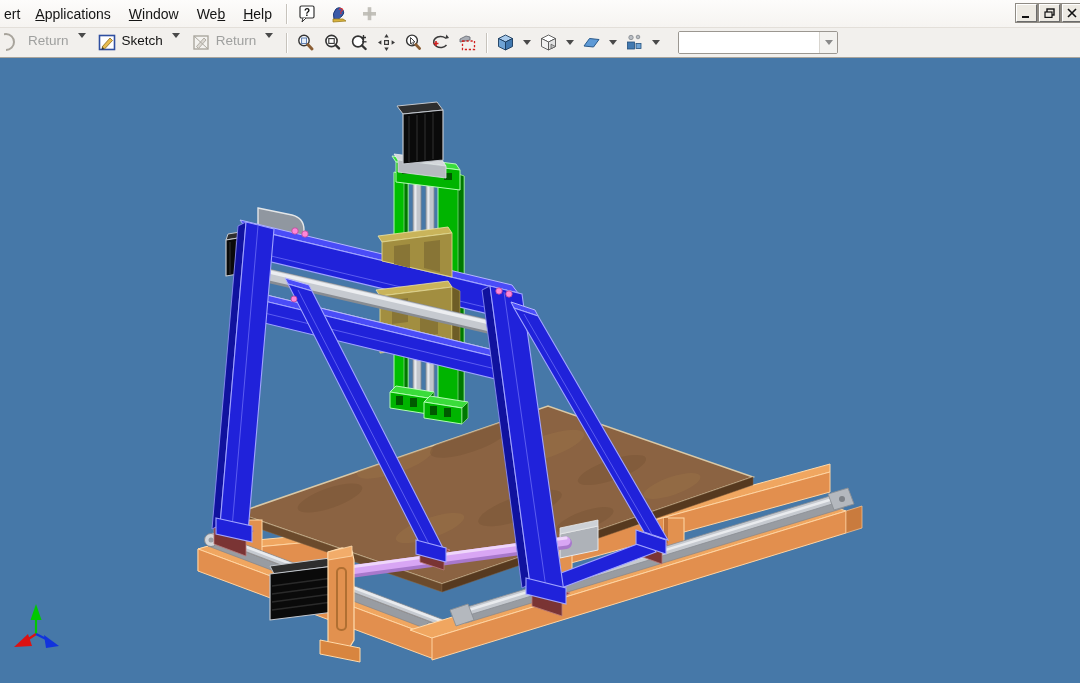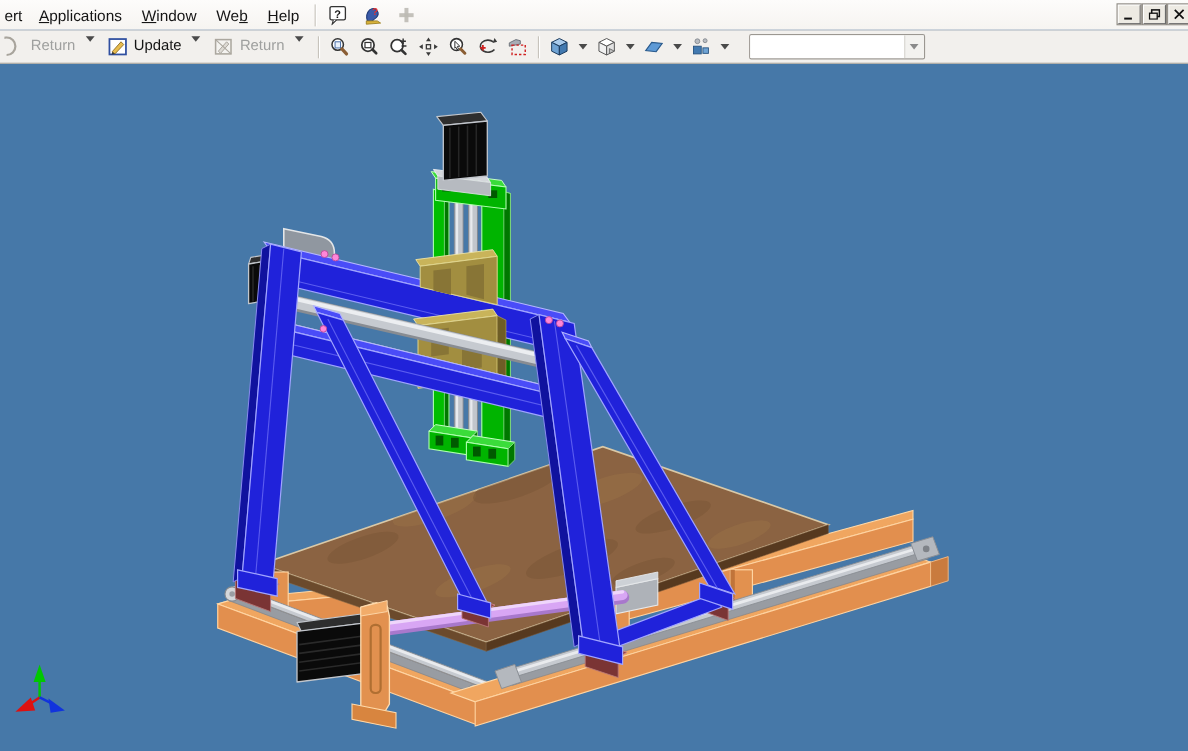--- a/index.html
+++ b/index.html
@@ -135,21 +135,21 @@
       </svg>
       <span class="tb-label">Return</span>
       <i class="dd-arrow"></i>
     </div>
     <div class="tb-btn">
       <svg class="icon20" viewBox="0 0 19 19">
         <rect x="1.5" y="2.5" width="15" height="14" fill="#FFFFFF" stroke="#2F4FA0" stroke-width="1.6"></rect>
         <path d="M4,14 L12,5 L14.5,7.5 L6.5,16 Z" fill="#E8BC4E" stroke="#8A6A20" stroke-width=".8"></path>
         <path d="M4,14 L6.5,16 L3.5,16.8 Z" fill="#3A3A3A"></path>
       </svg>
-      <span class="tb-label">Update</span>
+      <span class="tb-label">Sketch</span>
       <i class="dd-arrow"></i>
     </div>
     <div class="tb-btn disabled">
       <svg class="icon20" viewBox="0 0 19 19">
         <rect x="2" y="3" width="14" height="13" fill="#F4F3F0" stroke="#ABA79F" stroke-width="1.4"></rect>
         <path d="M4.5,13.5 L12,5 L14,7 L6.5,15.5 Z" fill="#DDDAD4" stroke="#ABA79F" stroke-width=".9"></path>
         <path d="M2,3 L16,16" stroke="#ABA79F" stroke-width="1"></path>
       </svg>
       <span class="tb-label">Return</span>
       <i class="dd-arrow"></i>

